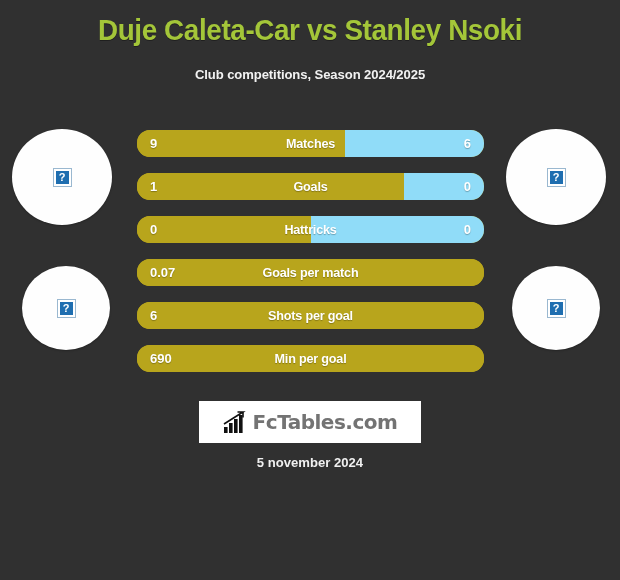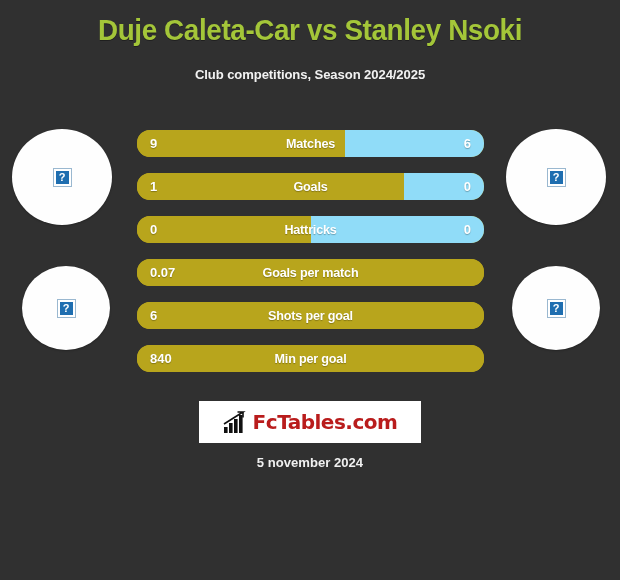--- a/index.html
+++ b/index.html
@@ -124,21 +124,21 @@
     width: 222px;
     height: 42px;
     background: #ffffff;
     display: flex;
     align-items: center;
     justify-content: center;
     gap: 4px;
   }
   #logo-icon { display: block; }
   #logo-text {
-    color: #b91c1c;
+    color: #737373;
     font-size: 20px;
     font-weight: bold;
     letter-spacing: -0.5px;
     font-family: "DejaVu Sans", sans-serif;
   }
 
   
   #footer-date {
     position: absolute;
     left: 0; right: 0;
@@ -207,21 +207,21 @@
     <div class="stat-fill-left" style="width:100%"></div>
     <div class="stat-fill-right" style="width:0%"></div>
     <div class="stat-value home">6</div>
     <div class="stat-label">Shots per goal</div>
     <div class="stat-value away"></div>
   </div>
 
   <div class="stat-row">
     <div class="stat-fill-left" style="width:100%"></div>
     <div class="stat-fill-right" style="width:0%"></div>
-    <div class="stat-value home">840</div>
+    <div class="stat-value home">690</div>
     <div class="stat-label">Min per goal</div>
     <div class="stat-value away"></div>
   </div>
 
 </div>
 
 <div id="logo-box">
   <svg id="logo-icon" width="26" height="22" viewBox="0 0 26 22">
     <rect x="1" y="16" width="3.6" height="6" fill="#111111"></rect>
     <rect x="6" y="12" width="3.6" height="10" fill="#111111"></rect>

